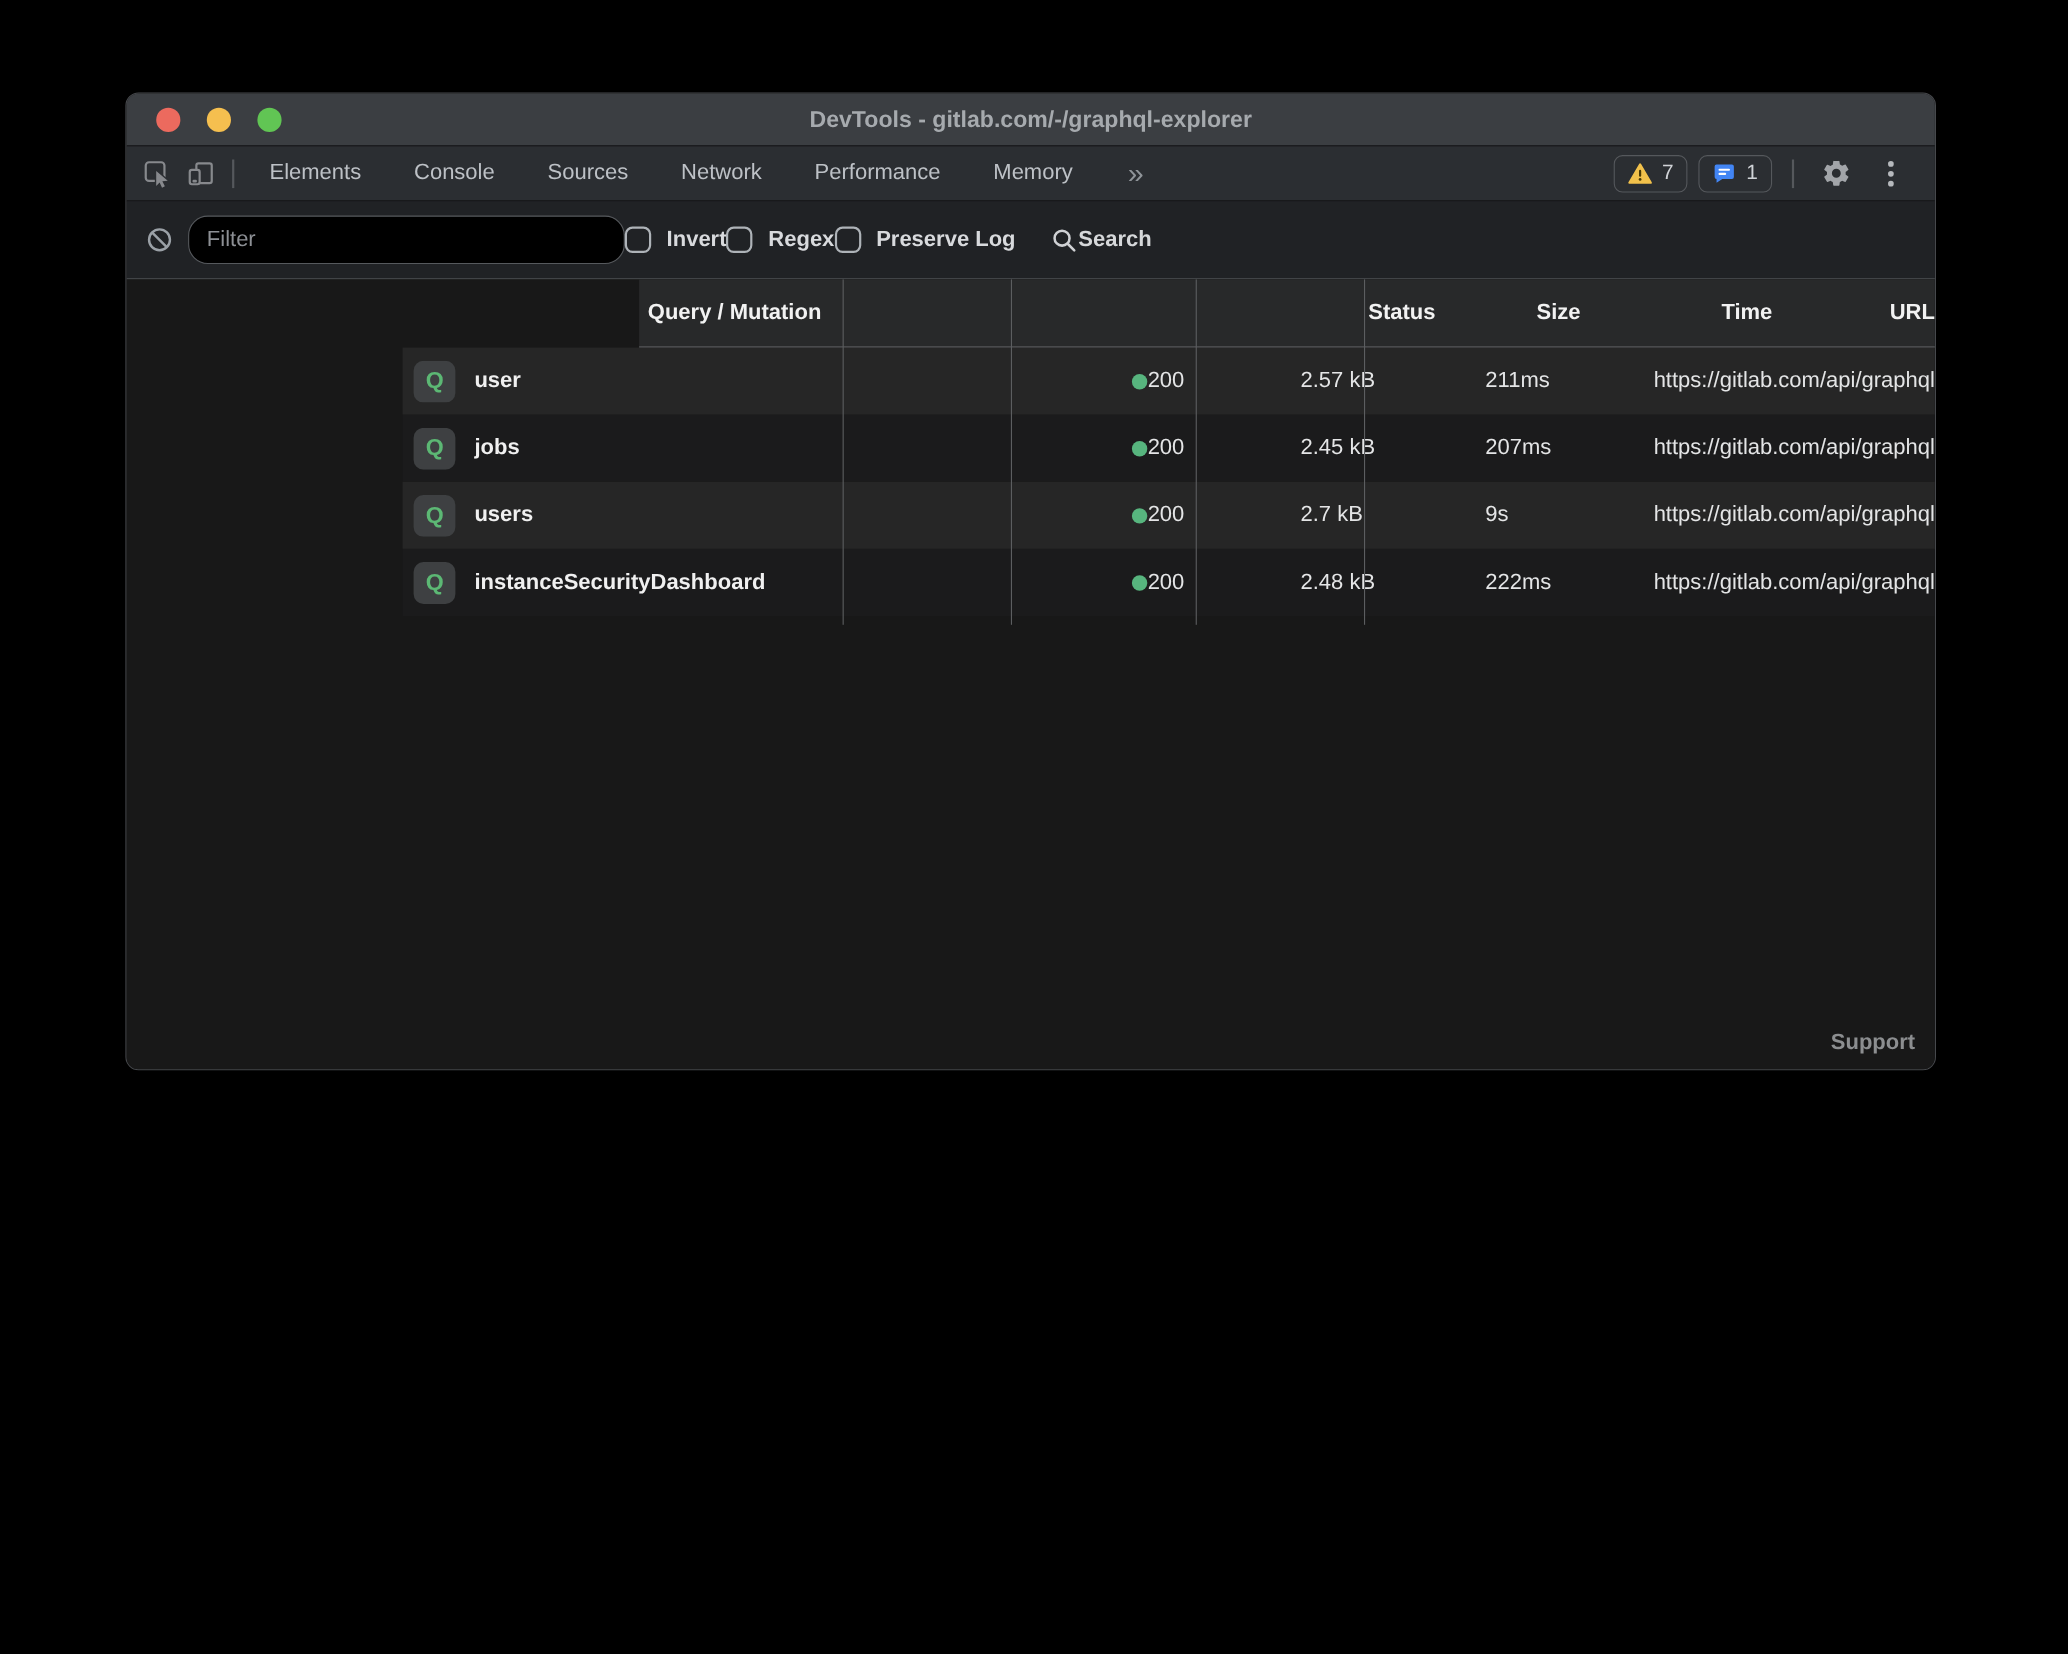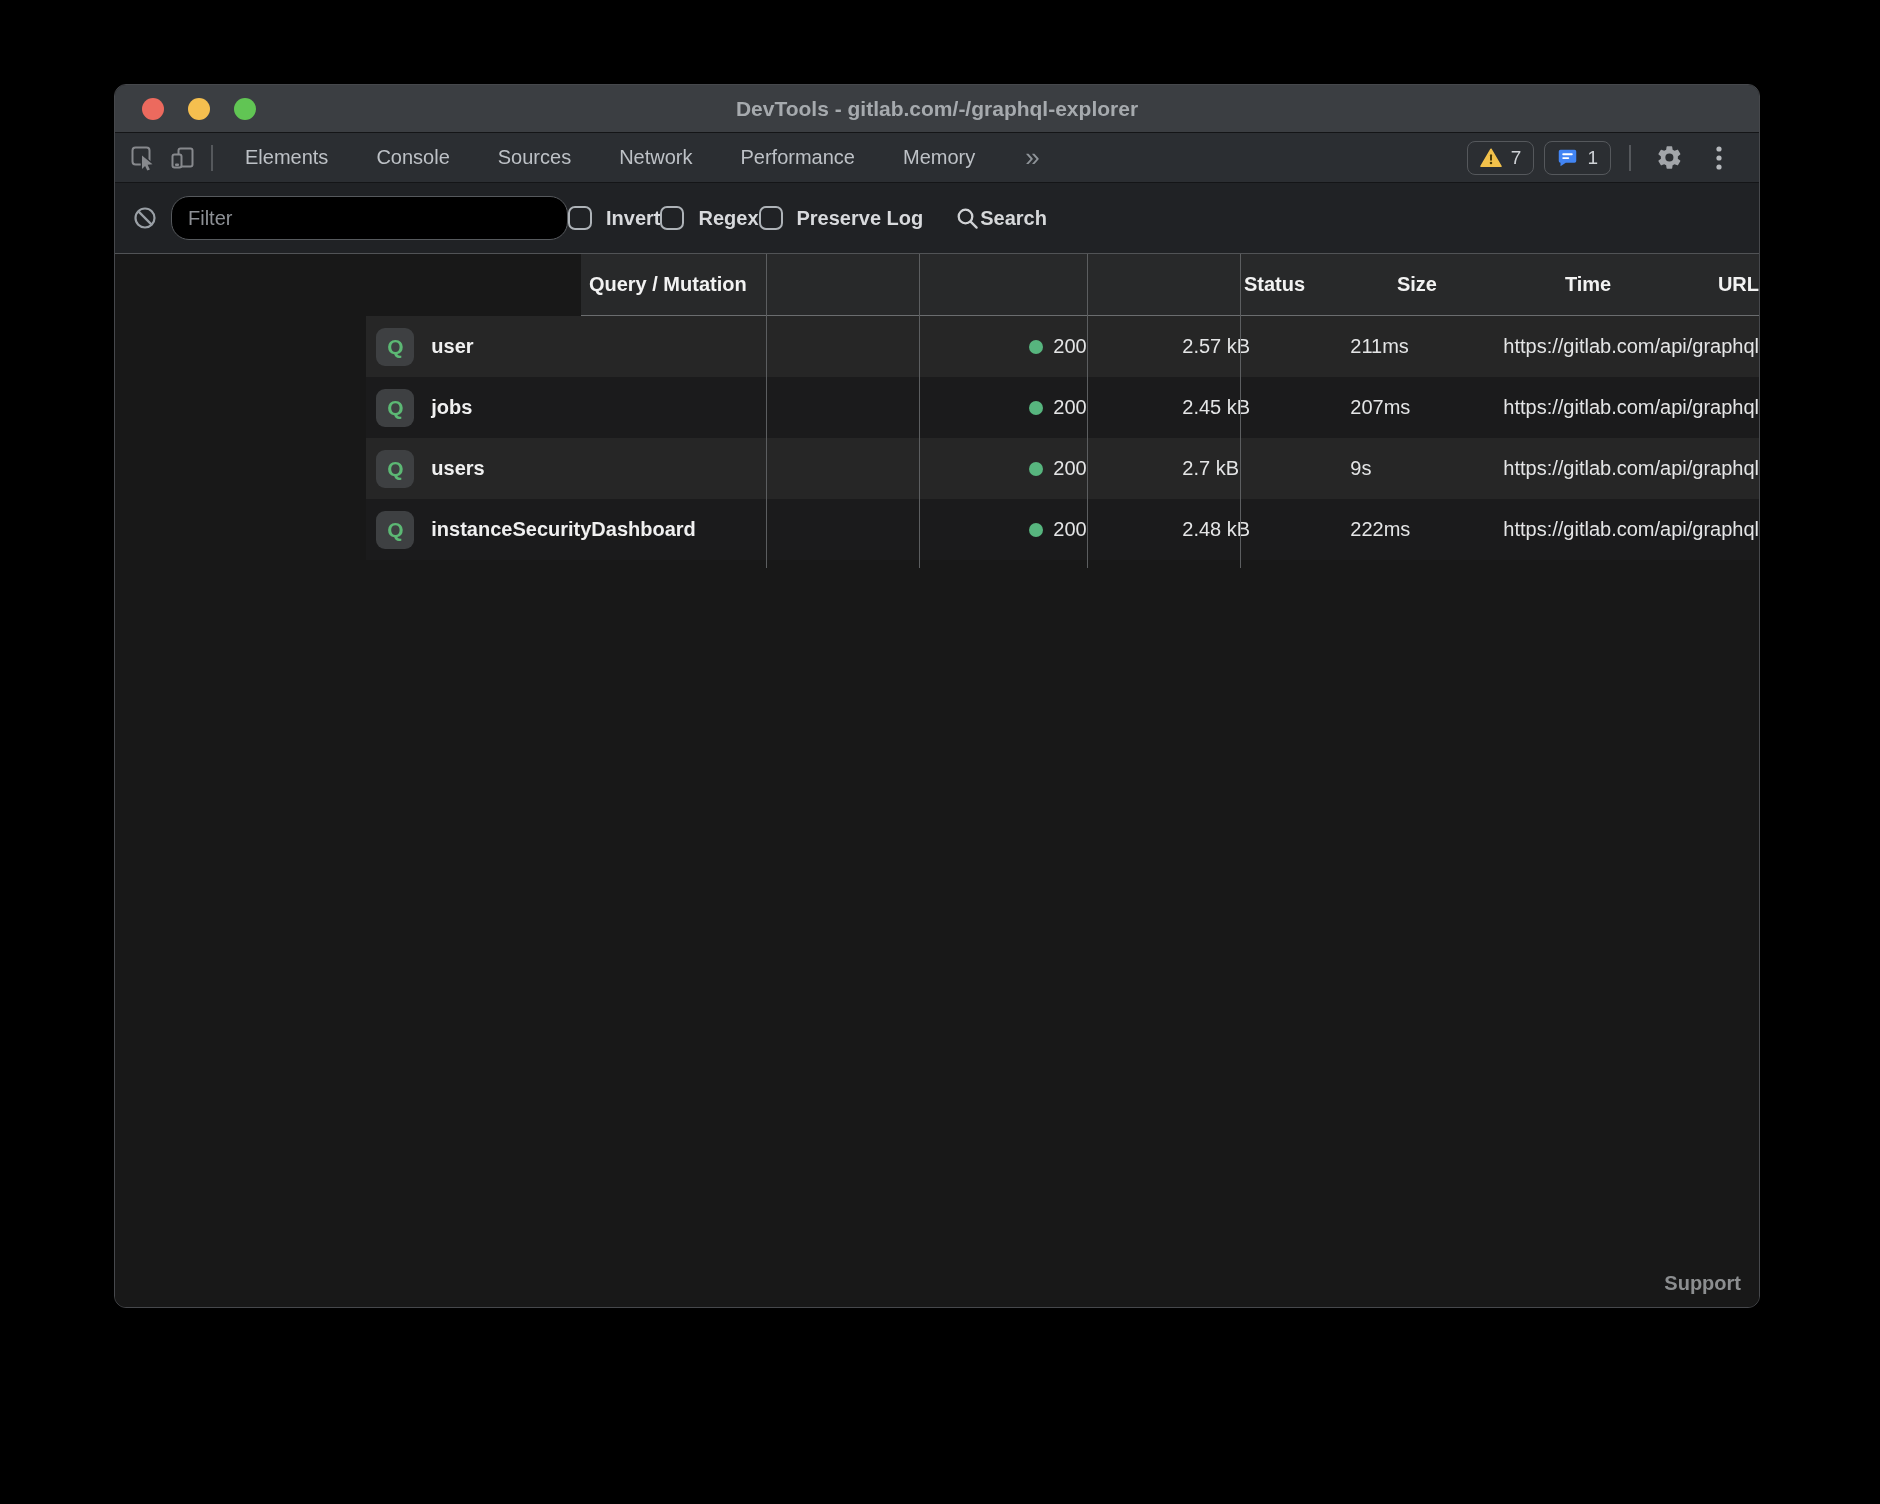--- a/index.html
+++ b/index.html
@@ -1,20 +1,20 @@
 <!DOCTYPE html>
 <html><head>
 <meta charset="utf-8">
 <style>
   * { margin: 0; padding: 0; box-sizing: border-box; }
   html, body { width: 1880px; height: 1504px; background: #000; overflow: hidden; }
   body { font-family: "Liberation Sans", sans-serif; }
 
   .window {
-    position: absolute; left: 114px; top: 84px; width: 1646px; height: 1224px;
+    position: absolute; left: 114px; top: 84px; width: 1646px; height: 889px;
     background: #171717; border: 1px solid #46484c; border-radius: 12px;
     overflow: hidden; display: flex; flex-direction: column;
     box-shadow: 0 24px 70px rgba(0,0,0,0.8);
   }
 
   
   .titlebar {
     height: 48px; flex: 0 0 48px; background: #3b3e42;
     border-bottom: 1px solid #141517;
     display: flex; align-items: center; position: relative;
@@ -88,21 +88,21 @@
   .trow.odd { background: #262626; }
   .trow.even { background: #1b1b1c; }
   .cell { color: #e4e5e6; font-size: 20px; padding-left: 12px; overflow: hidden; white-space: nowrap; }
   .cell.name-cell { display: flex; align-items: center; gap: 17px; padding-left: 10px; }
   .qbadge {
     width: 38px; height: 38px; border-radius: 9px; background: #3e4042; flex: 0 0 38px;
     display: flex; align-items: center; justify-content: center;
     color: #5cb874; font-size: 21px; font-weight: bold;
   }
   .row-name { color: #f0f0f0; font-weight: bold; }
-  .cell.status-cell { display: flex; align-items: center; gap: 10px; }
+  .cell.status-cell { display: flex; align-items: center; }
   .status-dot { width: 14px; height: 14px; border-radius: 50%; background: #57b57e; flex: 0 0 14px; }
 
   .col-lines { position: absolute; top: 0; left: 0; right: 0; height: 314px; pointer-events: none; }
   .col-line { position: absolute; top: 0; width: 1px; height: 314px; background: #5c5e60; }
   .col-line.c1 { left: 651px; } .col-line.c2 { left: 804px; }
   .col-line.c3 { left: 972px; } .col-line.c4 { left: 1125px; }
 
   .empty-fill { flex: 1 1 auto; position: relative; background: #181818; }
   .support-link {
     position: absolute; right: 18px; bottom: 12px;

